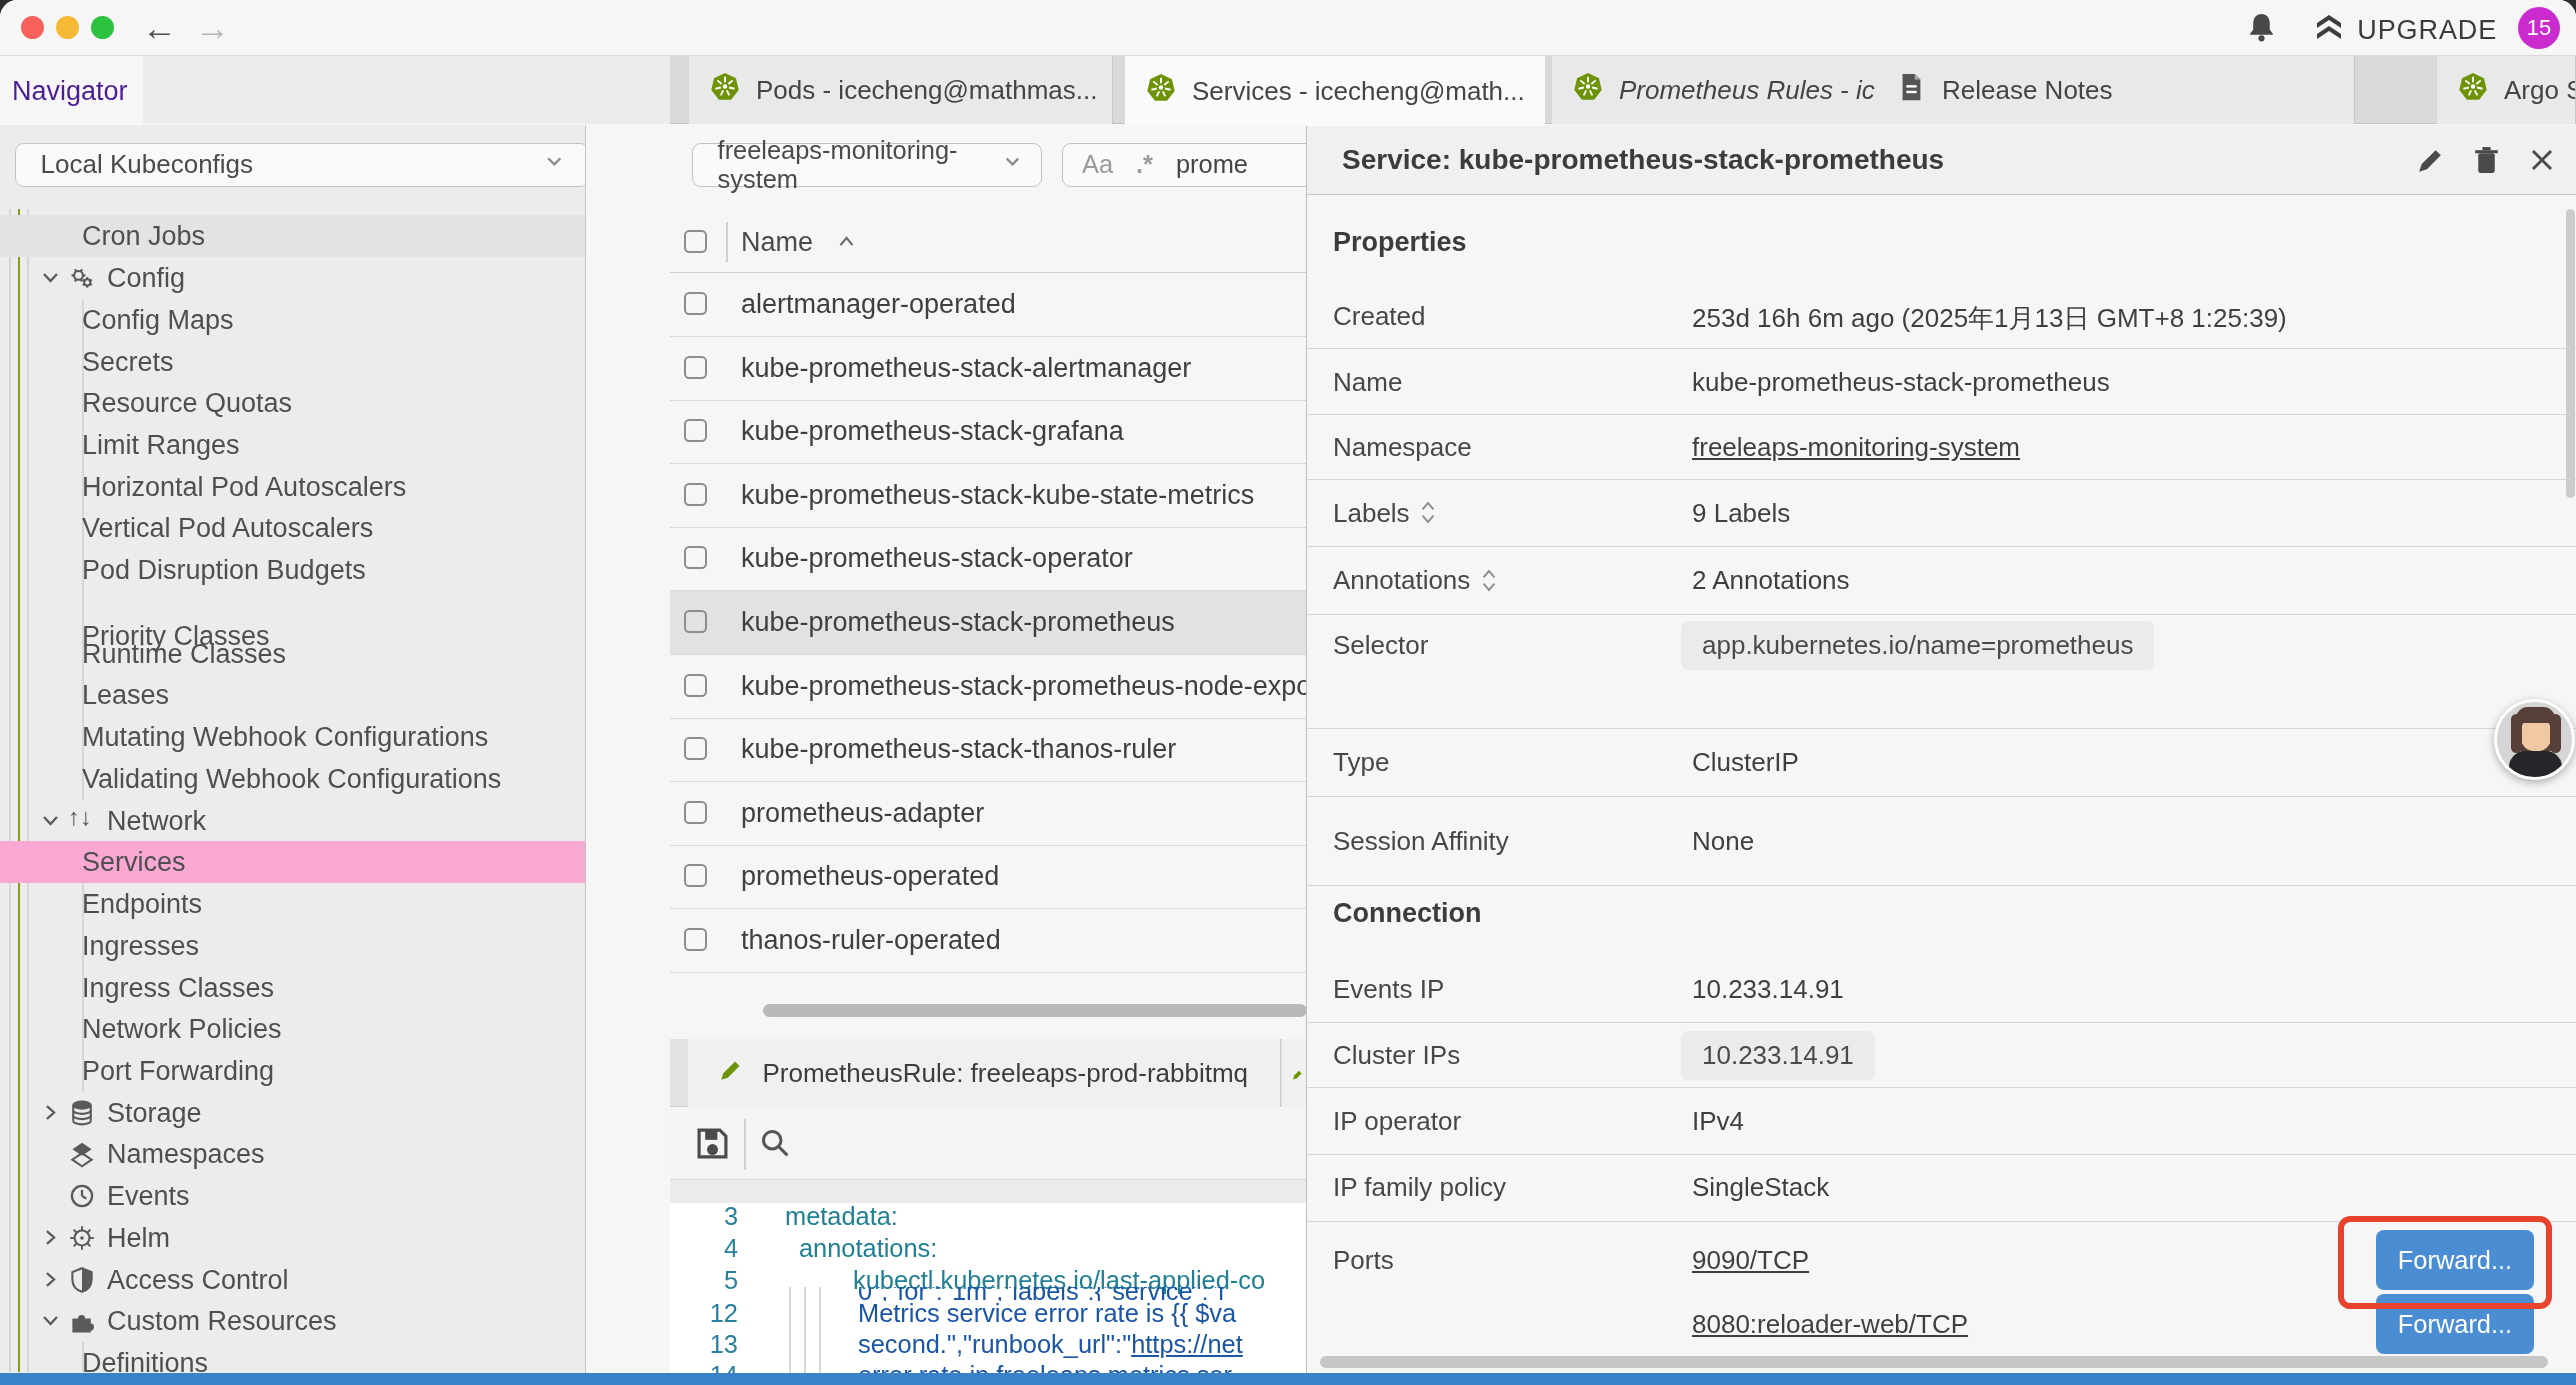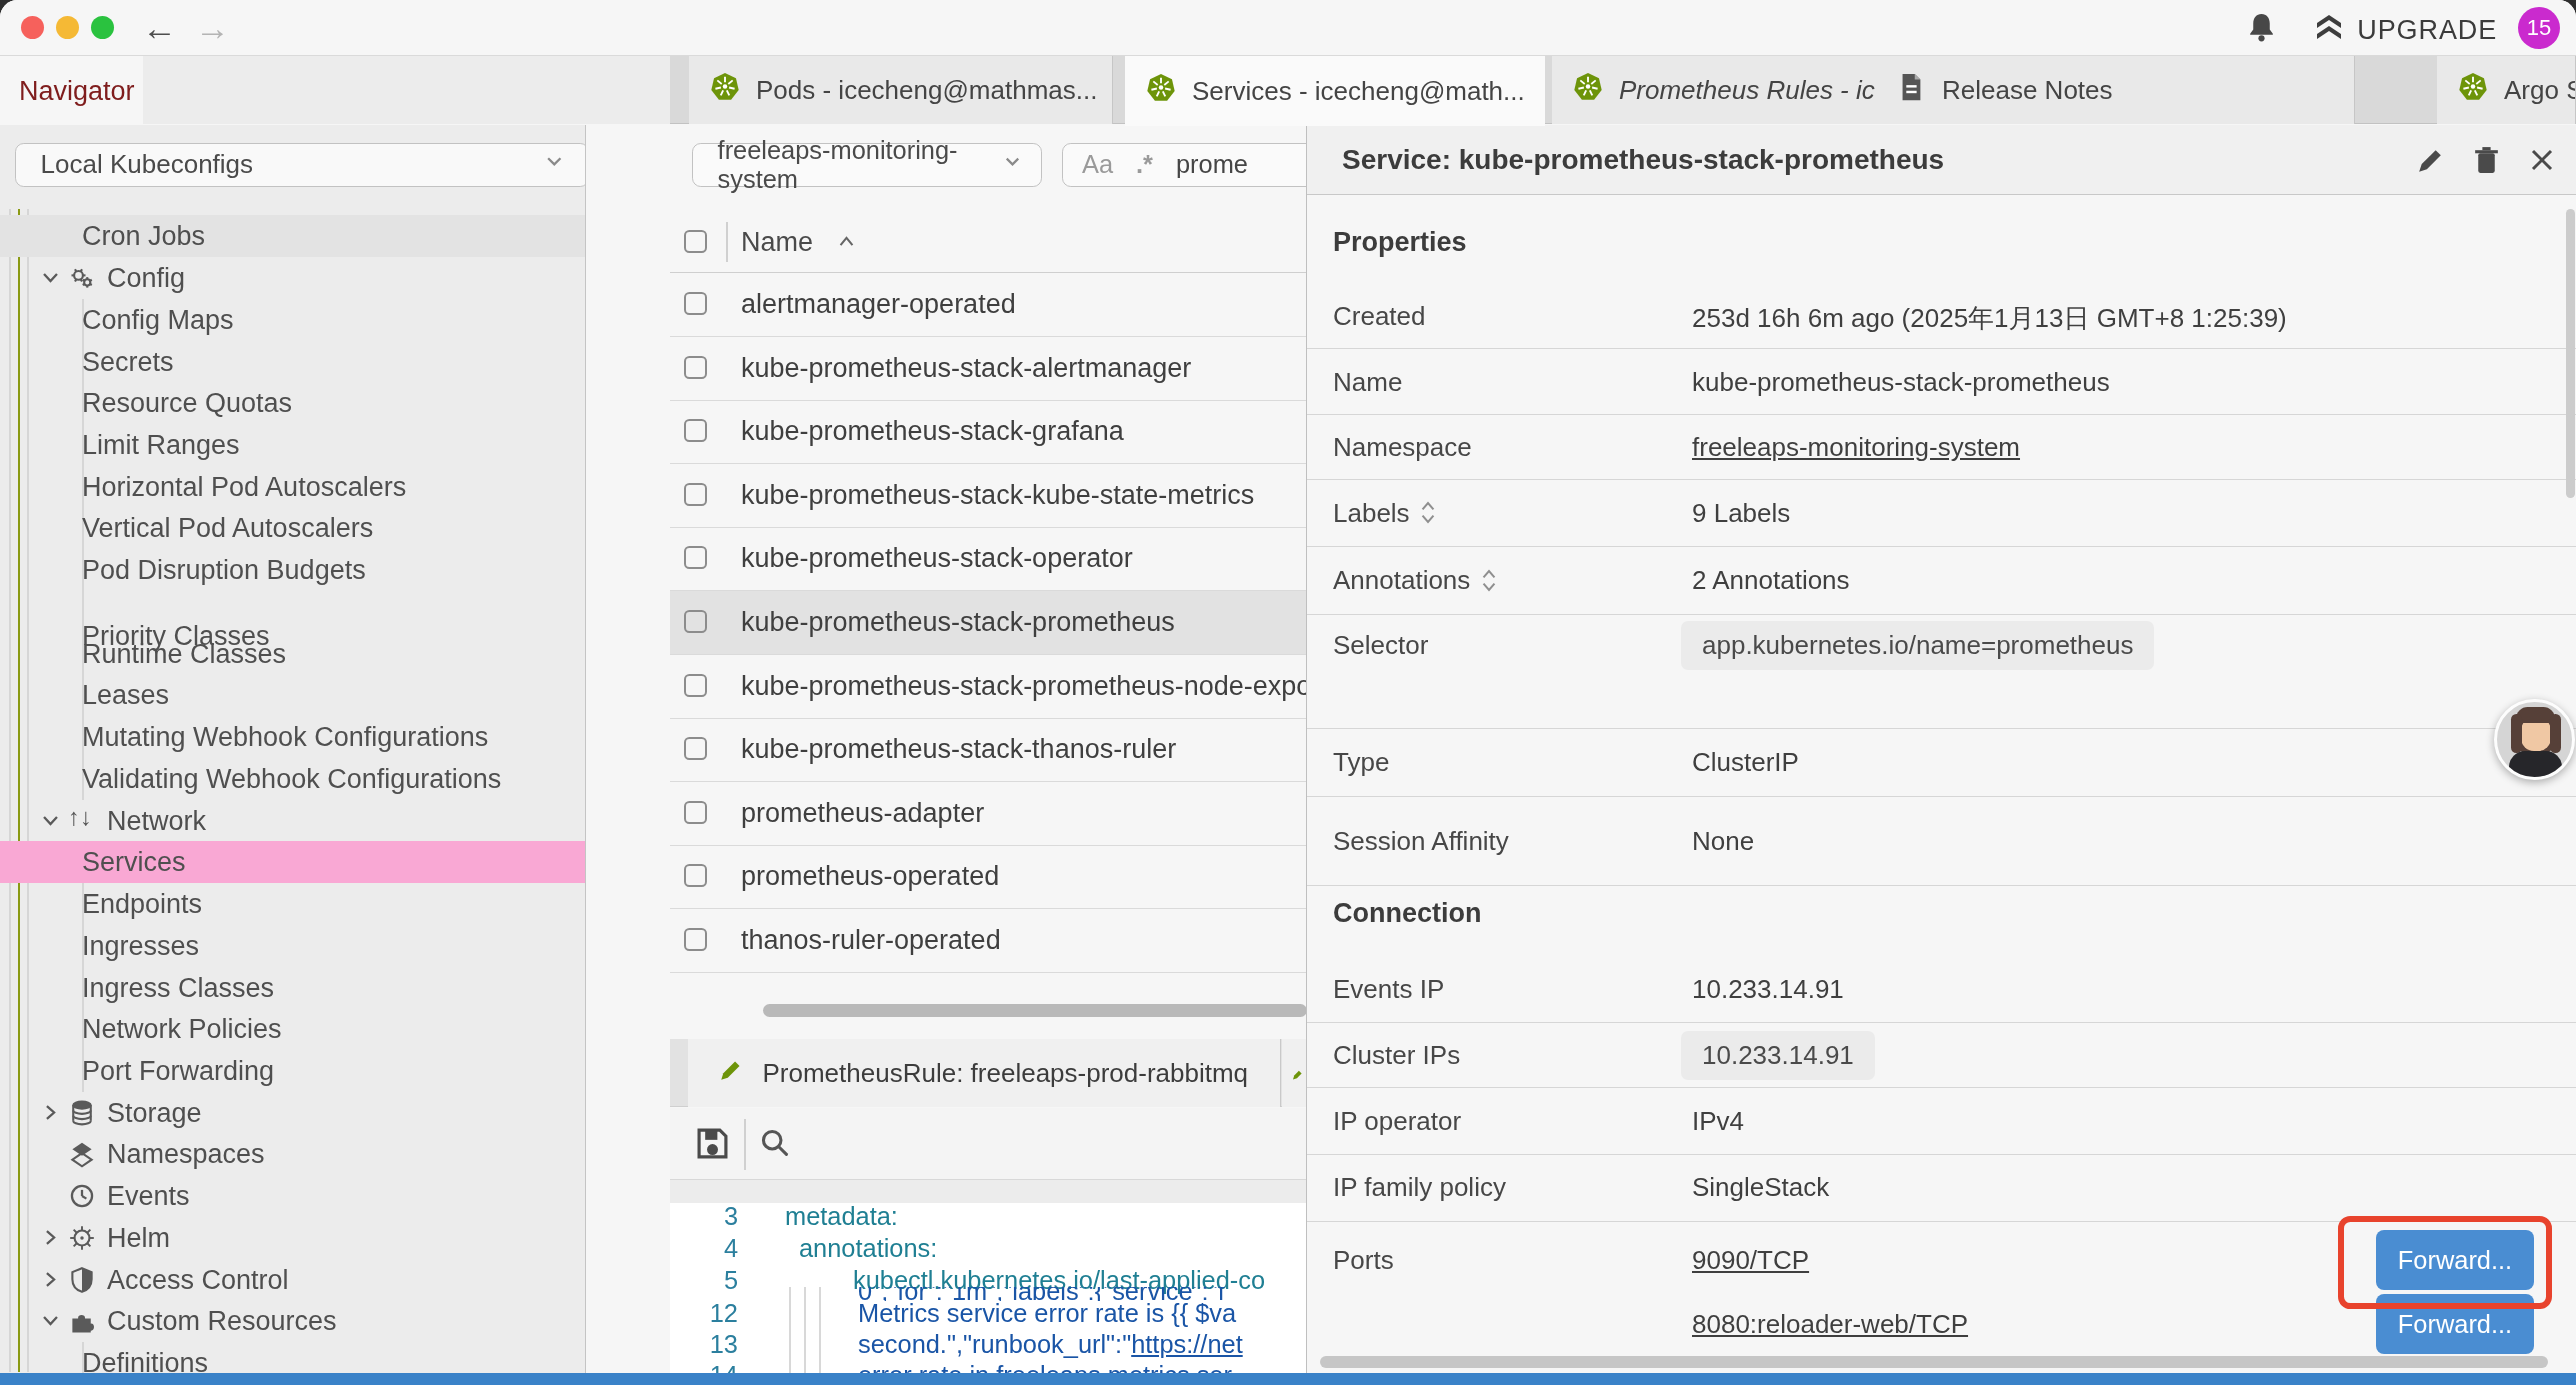--- a/index.html
+++ b/index.html
@@ -8,21 +8,21 @@
   
   #titlebar{position:absolute;left:0;top:0;width:2576px;height:56px;background:#f6f6f6;border-bottom:1.8px solid #dadada;}
   .light{position:absolute;top:16px;width:23px;height:23px;border-radius:50%;}
   .navarrow{position:absolute;top:5.3px;font-size:35px;line-height:46px;}
   #bell-wrap{position:absolute;left:2245px;top:11.4px;}
   #upgrade{position:absolute;left:2313px;top:10.5px;display:flex;align-items:center;gap:12.3px;color:#3b3b3b;font-size:27px;letter-spacing:0.9px;}
   #count-badge{position:absolute;left:2518px;top:7px;width:42px;height:42px;border-radius:50%;background:#ca2ace;color:#fff;font-size:22px;display:flex;align-items:center;justify-content:center;}
   
   #tabstrip{position:absolute;left:0;top:56px;width:2576px;height:68px;background:#d9d9d9;border-bottom:1.8px solid #c2c2c2;}
   #tabstrip-left{position:absolute;left:0;top:0;width:670px;height:68px;background:#ececec;}
-  #navigator-tab{position:absolute;left:0;top:0;width:143px;height:70px;background:#f6f6f6;display:flex;align-items:center;padding-left:19px;font-size:27px;color:#7f1d1d;}
+  #navigator-tab{position:absolute;left:0;top:0;width:143px;height:70px;background:#f6f6f6;display:flex;align-items:center;padding-left:12px;font-size:27px;color:#4c1d95;}
   .tab{position:absolute;top:0;height:68px;display:flex;align-items:center;padding-left:21px;background:#e9e9e9;border-right:1.8px solid #c6c6c6;overflow:hidden;white-space:nowrap;font-size:26px;color:#444;}
   .tab.active{background:#fafafa;height:70px;z-index:2;border-right:none;}
   .tab .tab-label{margin-left:16px;}
   .tab .tab-label.italic{font-style:italic;}
   
   #sidebar{position:absolute;left:0;top:125px;width:586px;height:1261px;background:#ececec;border-right:1.8px solid #c4c4c4;overflow:hidden;}
   #kubeconfig-select{position:absolute;left:15px;top:17.5px;width:574px;height:44px;border:1.8px solid #c2c2c2;border-radius:8.8px;background:#f9f9f9;display:flex;align-items:center;padding:0 21px 0 24.6px;font-size:26px;color:#4a4a4a;}
   #kubeconfig-select .dd-chev{margin-left:auto;}
   #sidebar-search{position:absolute;left:611px;top:22px;}
   .guide{position:absolute;width:1.8px;background:#d6d6d6;}

